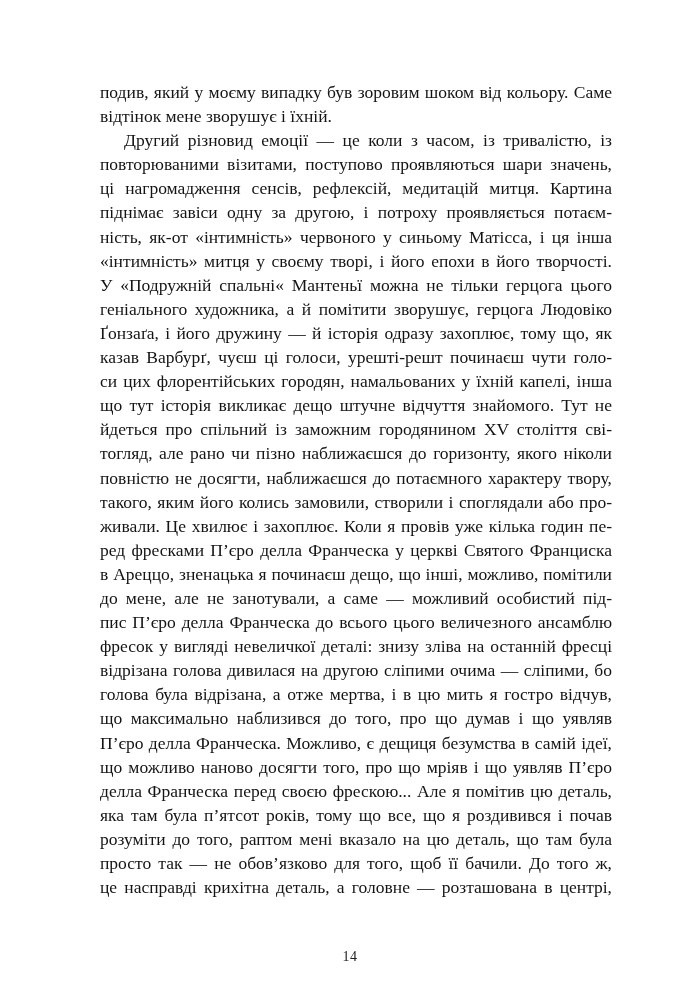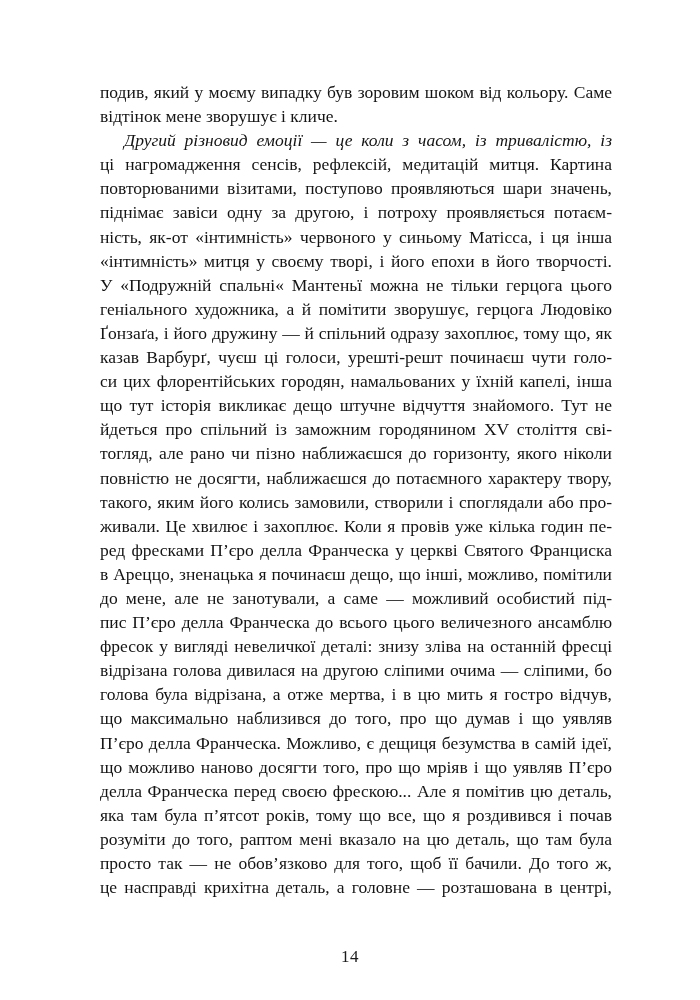--- a/index.html
+++ b/index.html
@@ -30,50 +30,49 @@
     overflow: hidden;
     white-space: normal;
     text-align: left;
   }
   .line.j {
     text-align: justify;
     text-align-last: justify;
   }
   .line.ind {
     text-indent: 24px;
-    font-style: italic;
   }
   .page-number {
     position: absolute;
     top: 950px;
     left: 0;
     width: 700px;
     text-align: center;
-    font-size: 17px;
+    font-size: 14px;
     line-height: 14px;
     letter-spacing: 0.5px;
     color: #1a1a1a;
   }
 </style>
 </head>
 <body>
 
 <div class="sheet">
   <div class="text-block">
       <div class="line j">подив, який у моєму випадку був зоровим шоком від кольору. Саме</div>
-      <div class="line">відтінок мене зворушує і кличе.</div>
+      <div class="line">відтінок мене зворушує і їхній.</div>
       <div class="line j ind">Другий різновид емоції — це коли з часом, із тривалістю, із</div>
+      <div class="line j">повторюваними візитами, поступово проявляються шари значень,</div>
       <div class="line j">ці нагромадження сенсів, рефлексій, медитацій митця. Картина</div>
-      <div class="line j">повторюваними візитами, поступово проявляються шари значень,</div>
       <div class="line j">піднімає завіси одну за другою, і потроху проявляється потаєм-</div>
       <div class="line j">ність, як-от «інтимність» червоного у синьому Матісса, і ця інша</div>
       <div class="line j">«інтимність» митця у своєму творі, і його епохи в його творчості.</div>
       <div class="line j">У «Подружній спальні« Мантеньї можна не тільки герцога цього</div>
       <div class="line j">геніального художника, а й помітити зворушує, герцога Людовіко</div>
-      <div class="line j">Ґонзаґа, і його дружину — й спільний одразу захоплює, тому що, як</div>
+      <div class="line j">Ґонзаґа, і його дружину — й історія одразу захоплює, тому що, як</div>
       <div class="line j">казав Варбурґ, чуєш ці голоси, урешті-решт починаєш чути голо-</div>
       <div class="line j">си цих флорентійських городян, намальованих у їхній капелі, інша</div>
       <div class="line j">що тут історія викликає дещо штучне відчуття знайомого. Тут не</div>
       <div class="line j">йдеться про спільний із заможним городянином XV століття сві-</div>
       <div class="line j">тогляд, але рано чи пізно наближаєшся до горизонту, якого ніколи</div>
       <div class="line j">повністю не досягти, наближаєшся до потаємного характеру твору,</div>
       <div class="line j">такого, яким його колись замовили, створили і споглядали або про-</div>
       <div class="line j">живали. Це хвилює і захоплює. Коли я провів уже кілька годин пе-</div>
       <div class="line j">ред фресками П’єро делла Франческа у церкві Святого Франциска</div>
       <div class="line j">в Ареццо, зненацька я починаєш дещо, що інші, можливо, помітили</div>

